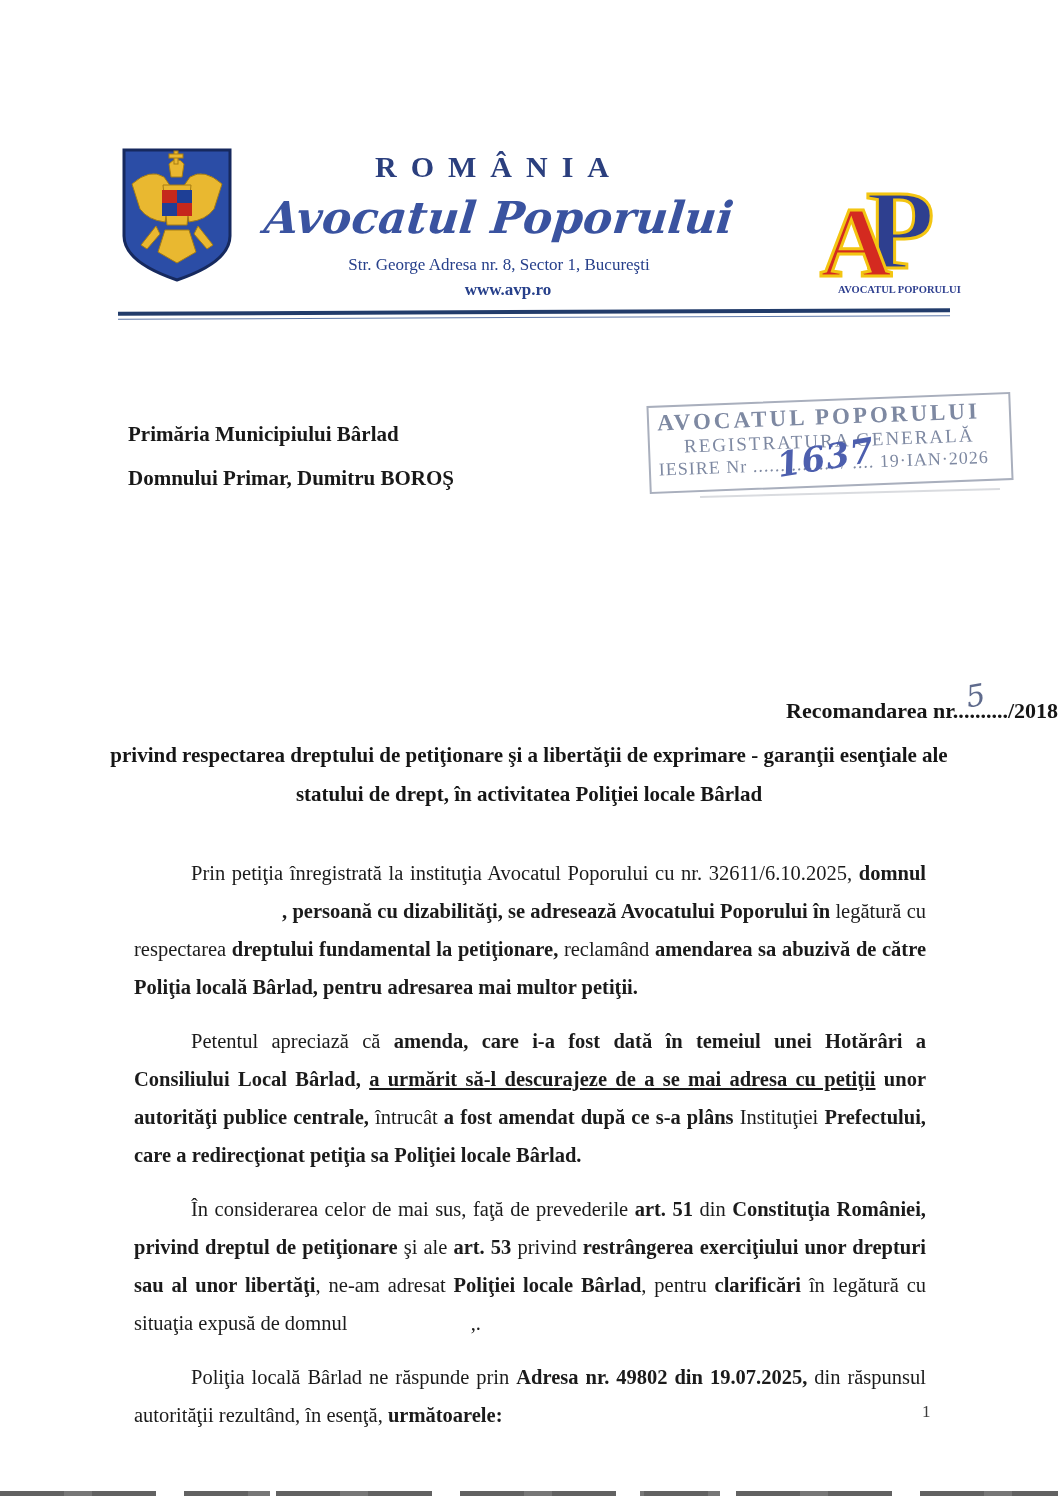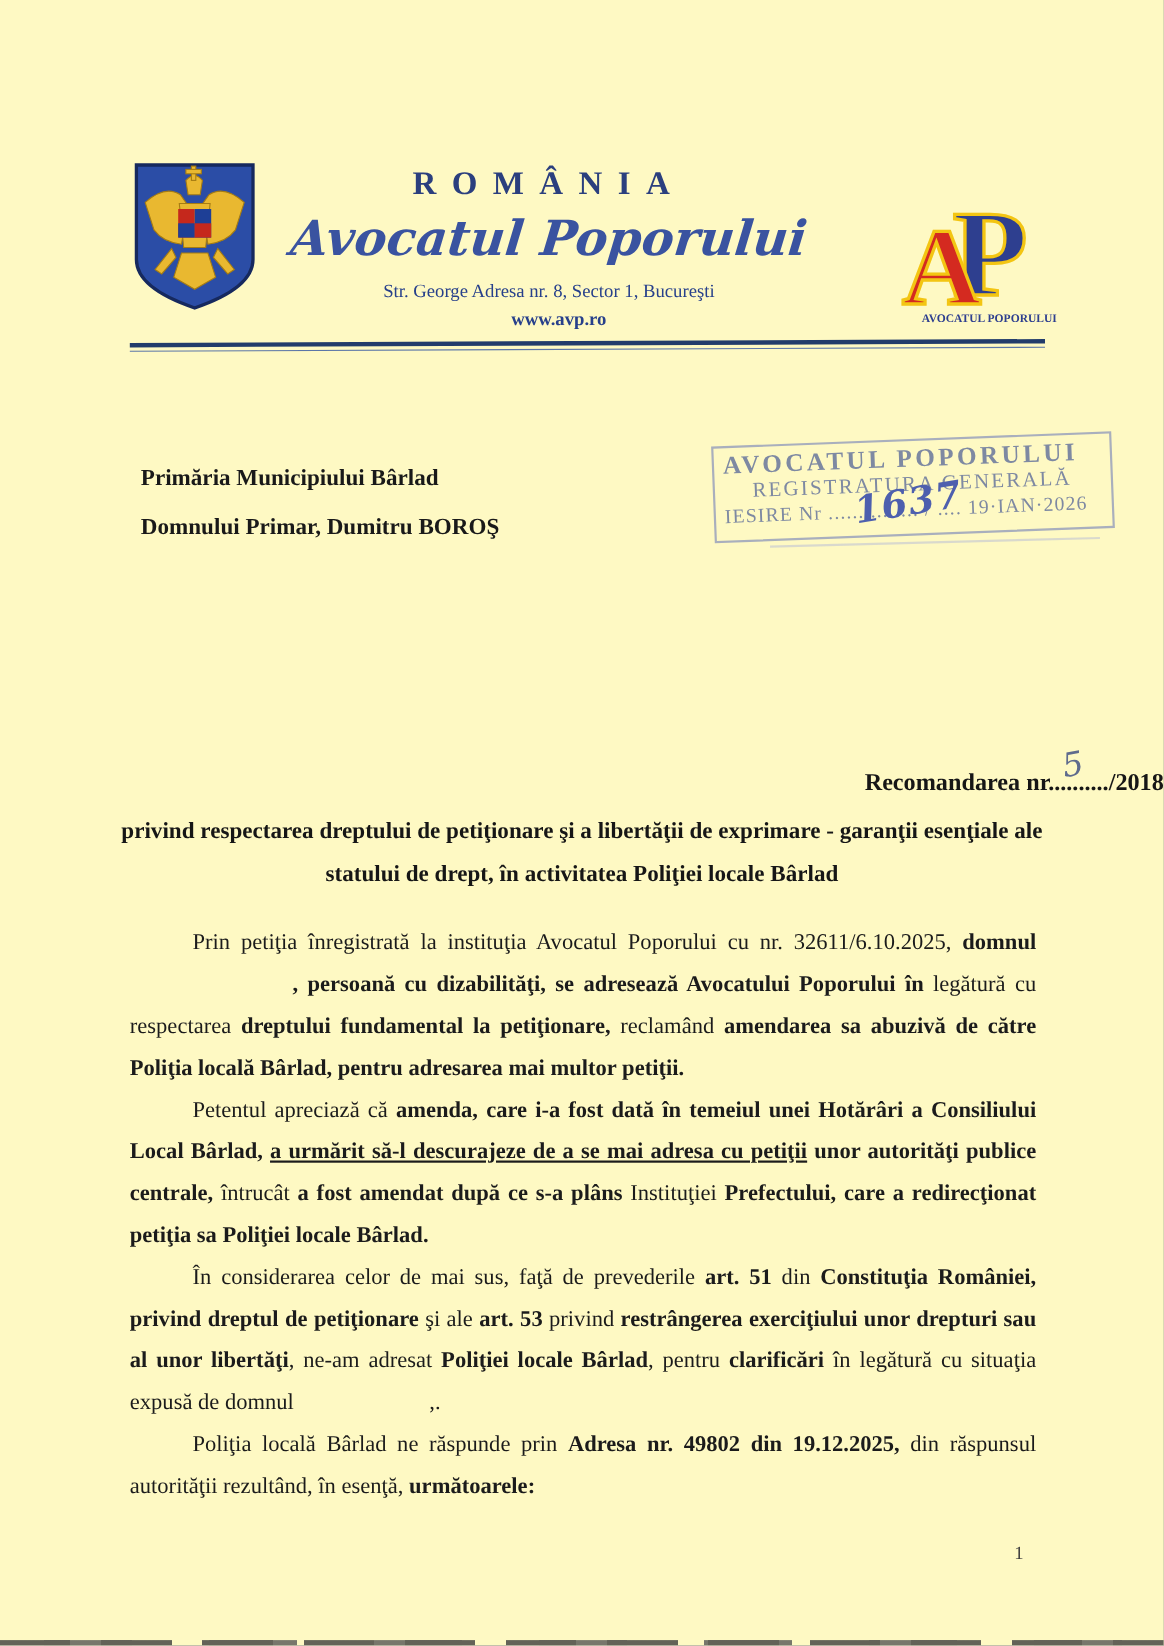--- a/index.html
+++ b/index.html
@@ -1,18 +1,18 @@
 <!DOCTYPE html>
 <html><head>
 <meta charset="utf-8">
 <style>
   html,body{margin:0;padding:0;background:#9a9a9a;}
   .page{
     position:relative;width:1058px;height:1496px;margin:0 auto;
-    background:#fef9c3;overflow:hidden;
+    background:#ffffff;overflow:hidden;
     font-family:"Liberation Serif",serif;color:#1c1c1c;
   }
   
   .coa{position:absolute;left:118px;top:146px;}
   .country{position:absolute;left:0;right:60px;top:150px;text-align:center;
     font-size:30px;font-weight:bold;letter-spacing:14px;color:#2b3f7e;}
   .script-name{position:absolute;left:0;right:60px;top:192px;text-align:center;
     font-family:"DejaVu Serif",serif;font-style:italic;font-weight:bold;
     font-size:44px;color:#3a53a0;transform:skewX(-6deg);}
   .hdr-addr{position:absolute;left:0;right:60px;top:255px;text-align:center;
@@ -46,21 +46,21 @@
     font-size:22px;font-weight:bold;color:#161616;}
   .hw-wrap{position:relative;display:inline-block;}
   .hw-no{position:absolute;left:2px;top:-20px;font-size:30px;font-weight:normal;
     font-style:italic;color:#5f6b8d;transform:rotate(-10deg);
     font-family:"DejaVu Serif",serif;}
   .subtitle{position:absolute;left:104px;width:850px;top:736px;text-align:center;
     font-size:21px;font-weight:bold;line-height:39px;color:#161616;}
   
   .bodytext{position:absolute;left:118px;width:824px;top:838px;
     font-size:20.5px;line-height:38px;text-align:justify;color:#1b1b1b;}
-  .bodytext p{margin:0;text-indent:57px;}
+  .bodytext p{margin:16px;text-indent:57px;}
   .b{font-weight:bold;}
   .u{text-decoration:underline;}
   .lnk{text-decoration:underline;}
   
   .pagenum{position:absolute;left:922px;top:1402px;font-size:17px;color:#3d3d3d;}
   .bottom-artifact{position:absolute;left:0;bottom:0;width:100%;height:5px;opacity:.8;
     background:
       repeating-linear-gradient(90deg,#3c3c3c 0 64px,transparent 64px 92px),
       repeating-linear-gradient(90deg,transparent 0 40px,#565656 40px 120px,transparent 120px 150px);}
 </style>
@@ -131,18 +131,18 @@
 
   <div class="title">
     <span>Recomandarea nr..</span><span class="hw-wrap"><span class="hw-no">5</span><span>........</span></span><span>/2018</span>
   </div>
   <div class="subtitle">privind respectarea dreptului de petiţionare şi a libertăţii de exprimare - garanţii esenţiale ale statului de drept, în activitatea Poliţiei locale Bârlad</div>
 
   <div class="bodytext">
     <p><span>Prin petiţia înregistrată la instituţia Avocatul Poporului cu nr. 32611/6.10.2025, </span><span class="b">domnul</span><span style="display: inline-block; width: 148px;"></span><span class="b">, persoană cu dizabilităţi, se adresează Avocatului Poporului în</span><span> legătură cu respectarea </span><span class="b">dreptului fundamental la petiţionare,</span><span> reclamând </span><span class="b">amendarea sa abuzivă de către Poliţia locală Bârlad, pentru adresarea mai multor petiţii.</span></p>
     <p><span>Petentul apreciază că </span><span class="b">amenda, care i-a fost dată în temeiul unei Hotărâri a Consiliului Local Bârlad, </span><span class="b u">a urmărit să-l descurajeze de a se mai adresa cu petiţii</span><span class="b"> unor autorităţi publice centrale, </span><span>întrucât </span><span class="b">a fost amendat după ce s-a plâns </span><span>Instituţiei </span><span class="b">Prefectului, care a redirecţionat petiţia sa Poliţiei locale Bârlad.</span></p>
     <p><span>În considerarea celor de mai sus, faţă de prevederile </span><span class="b">art. 51 </span><span>din </span><span class="b">Constituţia României, privind dreptul de petiţionare </span><span>şi ale </span><span class="b">art. 53 </span><span>privind </span><span class="b">restrângerea exerciţiului unor drepturi sau al unor libertăţi</span><span>, ne-am adresat </span><span class="b">Poliţiei locale Bârlad</span><span>, pentru </span><span class="b">clarificări</span><span> în legătură cu situaţia expusă de domnul </span><span style="display: inline-block; width: 118px;"></span><span>,.</span></p>
-    <p><span>Poliţia locală Bârlad ne răspunde prin </span><span class="b">Adresa nr. 49802 din 19.12.2025,</span><span>  din răspunsul autorităţii rezultând, în esenţă, </span><span class="b">următoarele:</span></p>
+    <p><span>Poliţia locală Bârlad ne răspunde prin </span><span class="b">Adresa nr. 49802 din 19.07.2025,</span><span>  din răspunsul autorităţii rezultând, în esenţă, </span><span class="b">următoarele:</span></p>
   </div>
 
   <div class="pagenum">1</div>
   <div class="bottom-artifact"></div>
 </div>
 
 </body></html>

